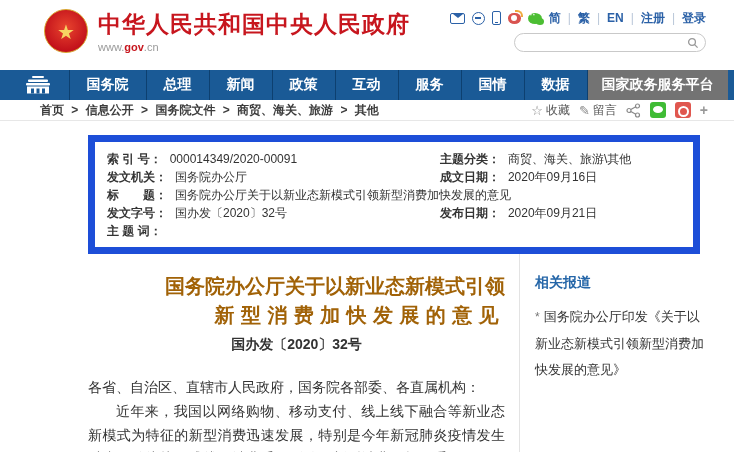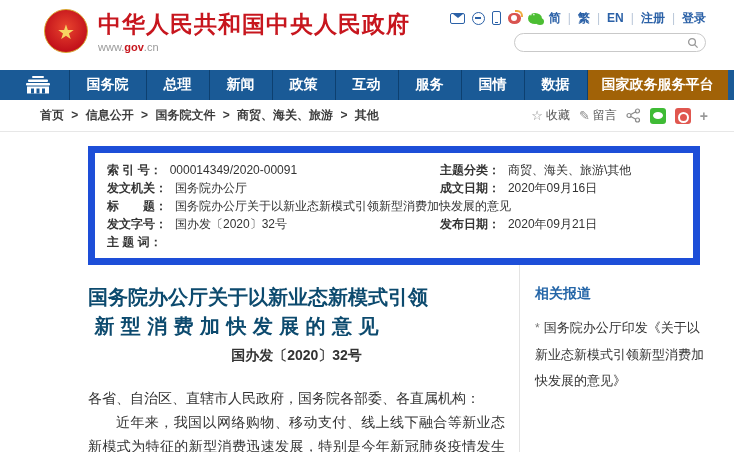--- a/index.html
+++ b/index.html
@@ -50,24 +50,24 @@
   .search input { flex:1; border:none; outline:none; font-size:11px; height:15px;
     background:transparent; }
 
   
   .nav { height:30px; background:#1a5a96;margin-top:12px; }
   .nav-inner { height:30px; display:flex; justify-content:center; align-items:stretch; }
   .nav-item { display:flex; align-items:center; padding:0 17px; color:#fff;
     font-size:14px; font-weight:bold; border-left:1px solid #0d4070; }
   .nav-item:first-child { border-left:none; }
   .nav-home { padding:0 16px; }
-  .nav-platform { background:#a16207; padding:0 14px; }
-
-  
-  .crumb-row { height:32px; display:flex; justify-content:space-between;
+  .nav-platform { background:#737373; padding:0 14px; }
+
+  
+  .crumb-row { height:21px; display:flex; justify-content:space-between;
     align-items:center; padding:0 26px 0 40px; border-bottom:1px solid #e7e7e7; }
   .crumbs { font-size:12px; font-weight:bold; color:#3c3c3c; }
   .crumbs .sep { margin:0 4px; color:#3c3c3c; }
   .crumb-actions { display:flex; align-items:center; gap:9px; font-size:12px; color:#555; }
   .act { display:flex; align-items:center; gap:3px; }
   .act .glyph { font-size:13px; color:#888; }
   .badge { width:16px; height:16px; border-radius:3px; position:relative; display:inline-block; }
   .badge-wechat { background:#3fbb35; }
   .badge-wechat::after { content:""; position:absolute; left:3px; top:4px; width:10px;
     height:7px; background:#fff; border-radius:50%; }
@@ -82,21 +82,21 @@
   .meta-row { display:flex; line-height:18px; }
   .meta-pair { display:flex; }
   .meta-pair.left { flex:0 0 58%; }
   .meta-pair.right { flex:1; }
   .meta-label { font-weight:bold; white-space:pre; flex:0 0 auto; }
   .meta-value { margin-left:8px; }
 
   
   .main { display:flex; margin:0 24px 0 88px; }
   .doc { width:432px; padding:18px 14px 0 0; border-right:1px solid #e3e3e3; }
-  .doc-title { text-align:left; font-size:20px; font-weight:bold; color:#0c4a6e;
+  .doc-title { text-align:right; font-size:20px; font-weight:bold; color:#a16207;
     line-height:1.45; }
   .doc-title-l2 { letter-spacing:0.32em; text-indent:0.32em; }
   .doc-number { text-align:center; font-size:14px; font-weight:bold; color:#333;
     margin-top:6px; }
   .doc-body { margin-top:22px; font-size:14px; color:#333; line-height:1.7;
     text-align:justify; }
   .doc-para { text-indent:2em; }
 
   .sidebar { flex:1; padding:20px 0 0 15px; }
   .sb-title { color:#2566a8; font-size:14px; font-weight:bold; }

